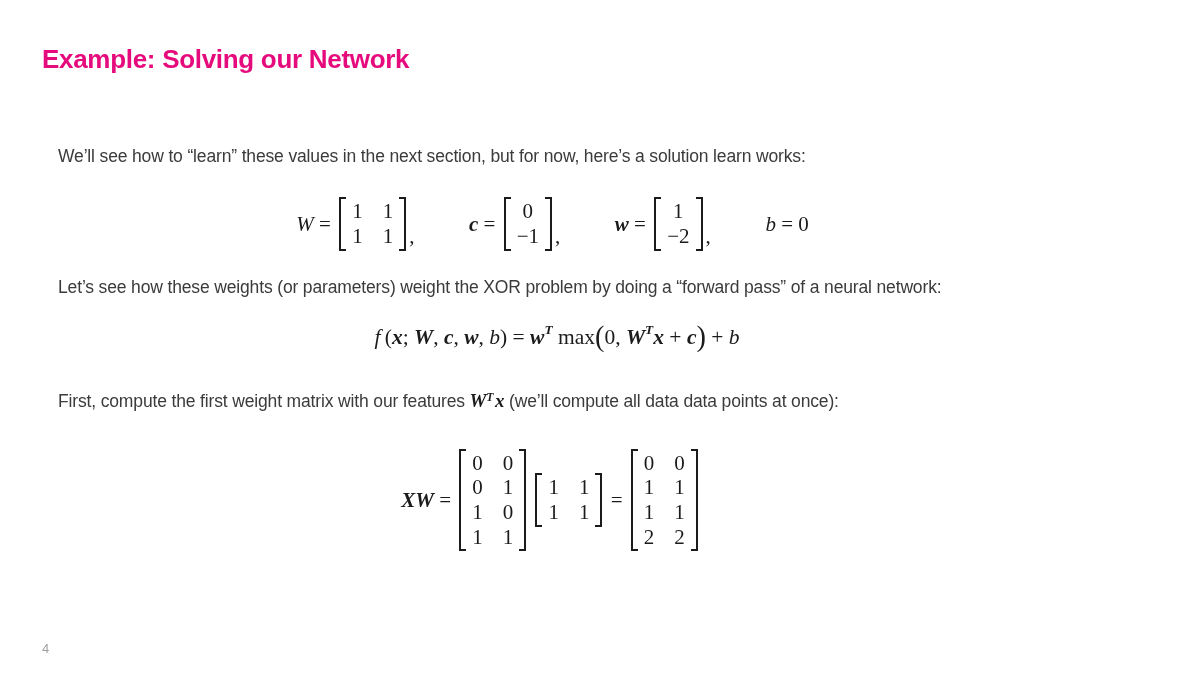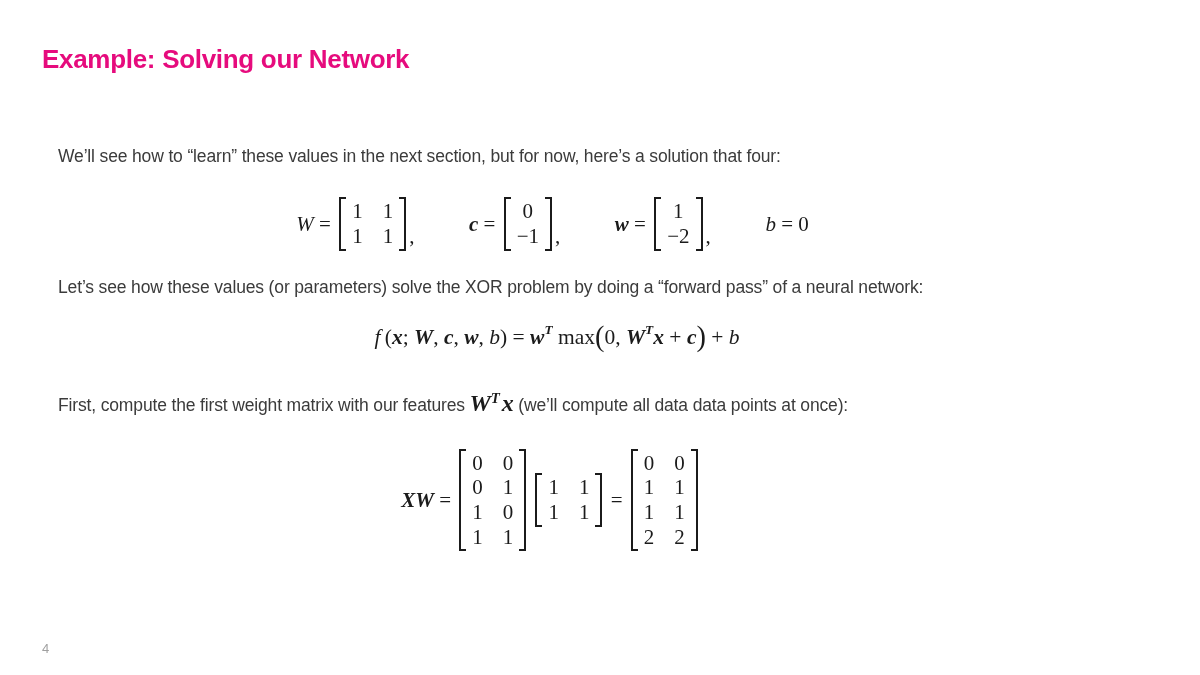--- a/index.html
+++ b/index.html
@@ -48,40 +48,40 @@
   .bracket.lb { border-left:2px solid #1b1b1b; border-top:2px solid #1b1b1b; border-bottom:2px solid #1b1b1b; }
   .bracket.rb { border-right:2px solid #1b1b1b; border-top:2px solid #1b1b1b; border-bottom:2px solid #1b1b1b; }
   .mat-grid {
     display:grid; column-gap:20px; padding:2px 6px;
     align-content:center; line-height:1.17;
   }
   .mat-cell { text-align:center; }
 
   .inline-math {
     font-family:"Liberation Serif", serif;
-    font-size:24px; color:#1b1b1b; white-space:pre;
+    font-size:19px; color:#1b1b1b; white-space:pre;
   }
 
   .page-num {
     position:absolute; left:42px; top:641px;
     font-size:13px; color:#a0a0a0;
   }
 </style>
 </head>
 <body>
 
 <div class="slide">
 
   <div class="title" style="color: rgb(230, 11, 125); text-align: center;">Example: Solving our Network</div>
 
-  <div class="para p1">We’ll see how to “learn” these values in the next section, but for now, here’s a solution that four:</div>
+  <div class="para p1">We’ll see how to “learn” these values in the next section, but for now, here’s a solution learn works:</div>
 
   <div class="eq eq1"><span class="tok-i">W</span><span class="tok-n"> = </span><span class="matrix"><span class="bracket lb"></span><span class="mat-grid" style="grid-template-columns: repeat(2, auto);"><span class="mat-cell">1</span><span class="mat-cell">1</span><span class="mat-cell">1</span><span class="mat-cell">1</span></span><span class="bracket rb"></span></span><span class="tok-low">,</span><span style="display: inline-block; width: 2.6em;"></span><span class="tok-bi">c</span><span class="tok-n"> = </span><span class="matrix"><span class="bracket lb"></span><span class="mat-grid" style="grid-template-columns: repeat(1, auto);"><span class="mat-cell">0</span><span class="mat-cell">−1</span></span><span class="bracket rb"></span></span><span class="tok-low">,</span><span style="display: inline-block; width: 2.6em;"></span><span class="tok-bi">w</span><span class="tok-n"> = </span><span class="matrix"><span class="bracket lb"></span><span class="mat-grid" style="grid-template-columns: repeat(1, auto);"><span class="mat-cell">1</span><span class="mat-cell">−2</span></span><span class="bracket rb"></span></span><span class="tok-low">,</span><span style="display: inline-block; width: 2.6em;"></span><span class="tok-i">b</span><span class="tok-n"> = 0</span></div>
 
-  <div class="para p2">Let’s see how these values (or parameters) solve the XOR problem by doing a “forward pass” of a neural network:</div>
+  <div class="para p2">Let’s see how these weights (or parameters) weight the XOR problem by doing a “forward pass” of a neural network:</div>
 
   <div class="eq eq2"><span class="tok-i">f</span><span class="tok-n"> (</span><span class="tok-bi">x</span><span class="tok-n">; </span><span class="tok-bi">W</span><span class="tok-n">, </span><span class="tok-bi">c</span><span class="tok-n">, </span><span class="tok-bi">w</span><span class="tok-n">, </span><span class="tok-i">b</span><span class="tok-n">) = </span><span class="tok-bi">w</span><span class="tok-sup">T</span><span class="tok-n"> max</span><span class="tok-big">(</span><span class="tok-n">0, </span><span class="tok-bi">W</span><span class="tok-sup">T</span><span class="tok-bi">x</span><span class="tok-n"> + </span><span class="tok-bi">c</span><span class="tok-big">)</span><span class="tok-n"> + </span><span class="tok-i">b</span></div>
 
   <div class="para p3">
     <span>First, compute the first weight matrix with our features </span><span class="inline-math"><span class="tok-bi">W</span><span class="tok-sup">T</span><span style="display: inline-block; width: 0.08em;"></span><span class="tok-bi">x</span></span><span> (we’ll compute all data data points at once):</span>
   </div>
 
   <div class="eq eq3"><span class="tok-bi">XW</span><span class="tok-n"> = </span><span class="matrix"><span class="bracket lb"></span><span class="mat-grid" style="grid-template-columns: repeat(2, auto);"><span class="mat-cell">0</span><span class="mat-cell">0</span><span class="mat-cell">0</span><span class="mat-cell">1</span><span class="mat-cell">1</span><span class="mat-cell">0</span><span class="mat-cell">1</span><span class="mat-cell">1</span></span><span class="bracket rb"></span></span><span style="display: inline-block; width: 0.15em;"></span><span class="matrix"><span class="bracket lb"></span><span class="mat-grid" style="grid-template-columns: repeat(2, auto);"><span class="mat-cell">1</span><span class="mat-cell">1</span><span class="mat-cell">1</span><span class="mat-cell">1</span></span><span class="bracket rb"></span></span><span class="tok-n"> = </span><span class="matrix"><span class="bracket lb"></span><span class="mat-grid" style="grid-template-columns: repeat(2, auto);"><span class="mat-cell">0</span><span class="mat-cell">0</span><span class="mat-cell">1</span><span class="mat-cell">1</span><span class="mat-cell">1</span><span class="mat-cell">1</span><span class="mat-cell">2</span><span class="mat-cell">2</span></span><span class="bracket rb"></span></span></div>
 
   <div class="page-num" style="color: rgb(160, 160, 160);">4</div>

